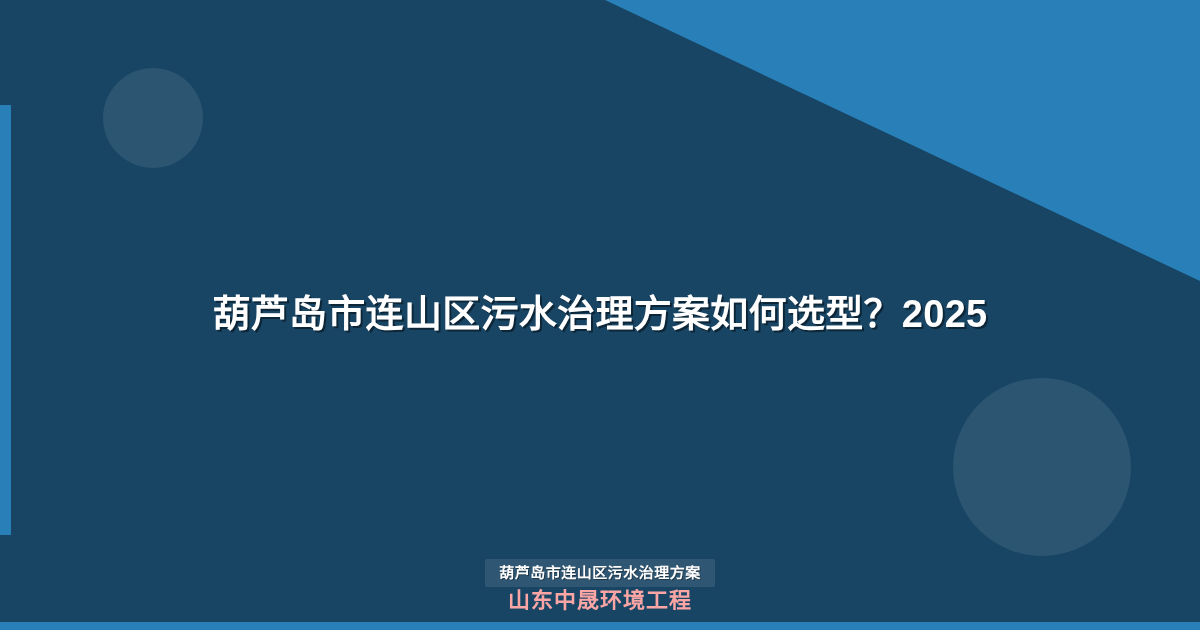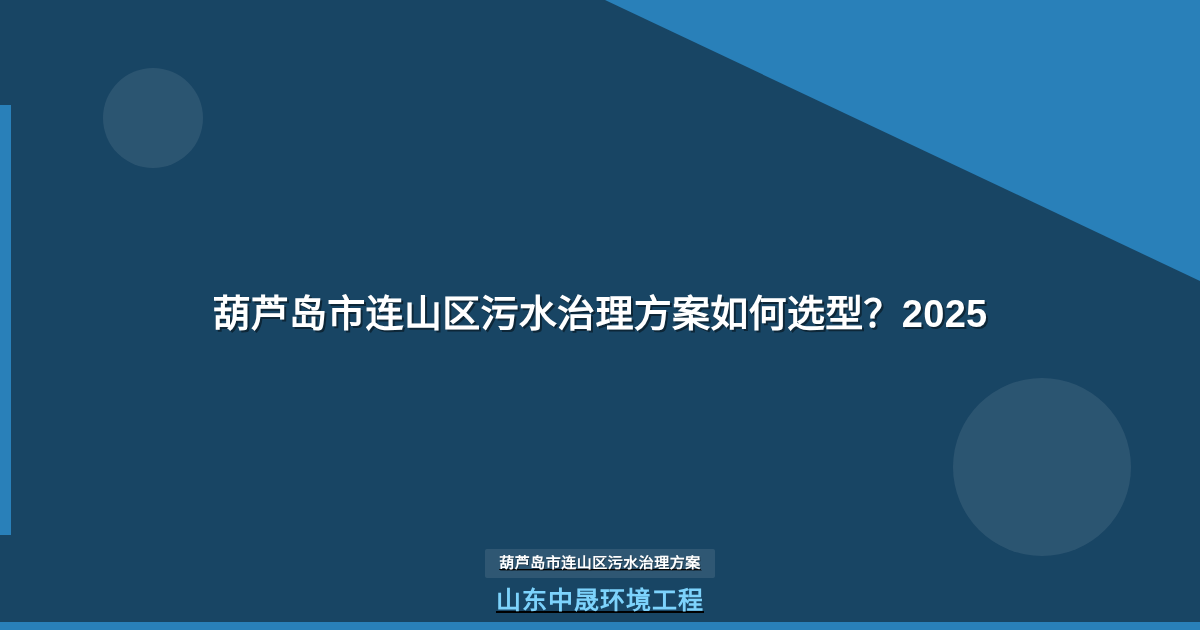--- a/index.html
+++ b/index.html
@@ -106,40 +106,39 @@
 
   
   .footer {
     position: absolute;
     left: 0;
     right: 0;
     bottom: 14px;
     display: flex;
     flex-direction: column;
     align-items: center;
-    gap: 6px;
-    text-decoration: underline;
+    gap: 0;
   }
 
   .keyword-badge {
     display: inline-block;
     padding: 4px 14px 5px;
     background: rgba(255, 255, 255, 0.10);
     color: #ffffff;
     font-size: 15px;
     font-weight: bold;
     letter-spacing: 0.5px;
     line-height: 1.3;
     border-radius: 2px;
     text-shadow: 1px 1px 0 rgba(0, 0, 0, 0.35);
   }
 
   .brand-watermark {
-    color: #7dd3fc;
-    font-size: 25px;
+    color: #fca5a5;
+    font-size: 22px;
     font-weight: bold;
     letter-spacing: 1px;
     line-height: 1.3;
   }
 </style>
 </head>
 <body>
 
 <div class="canvas">
 

